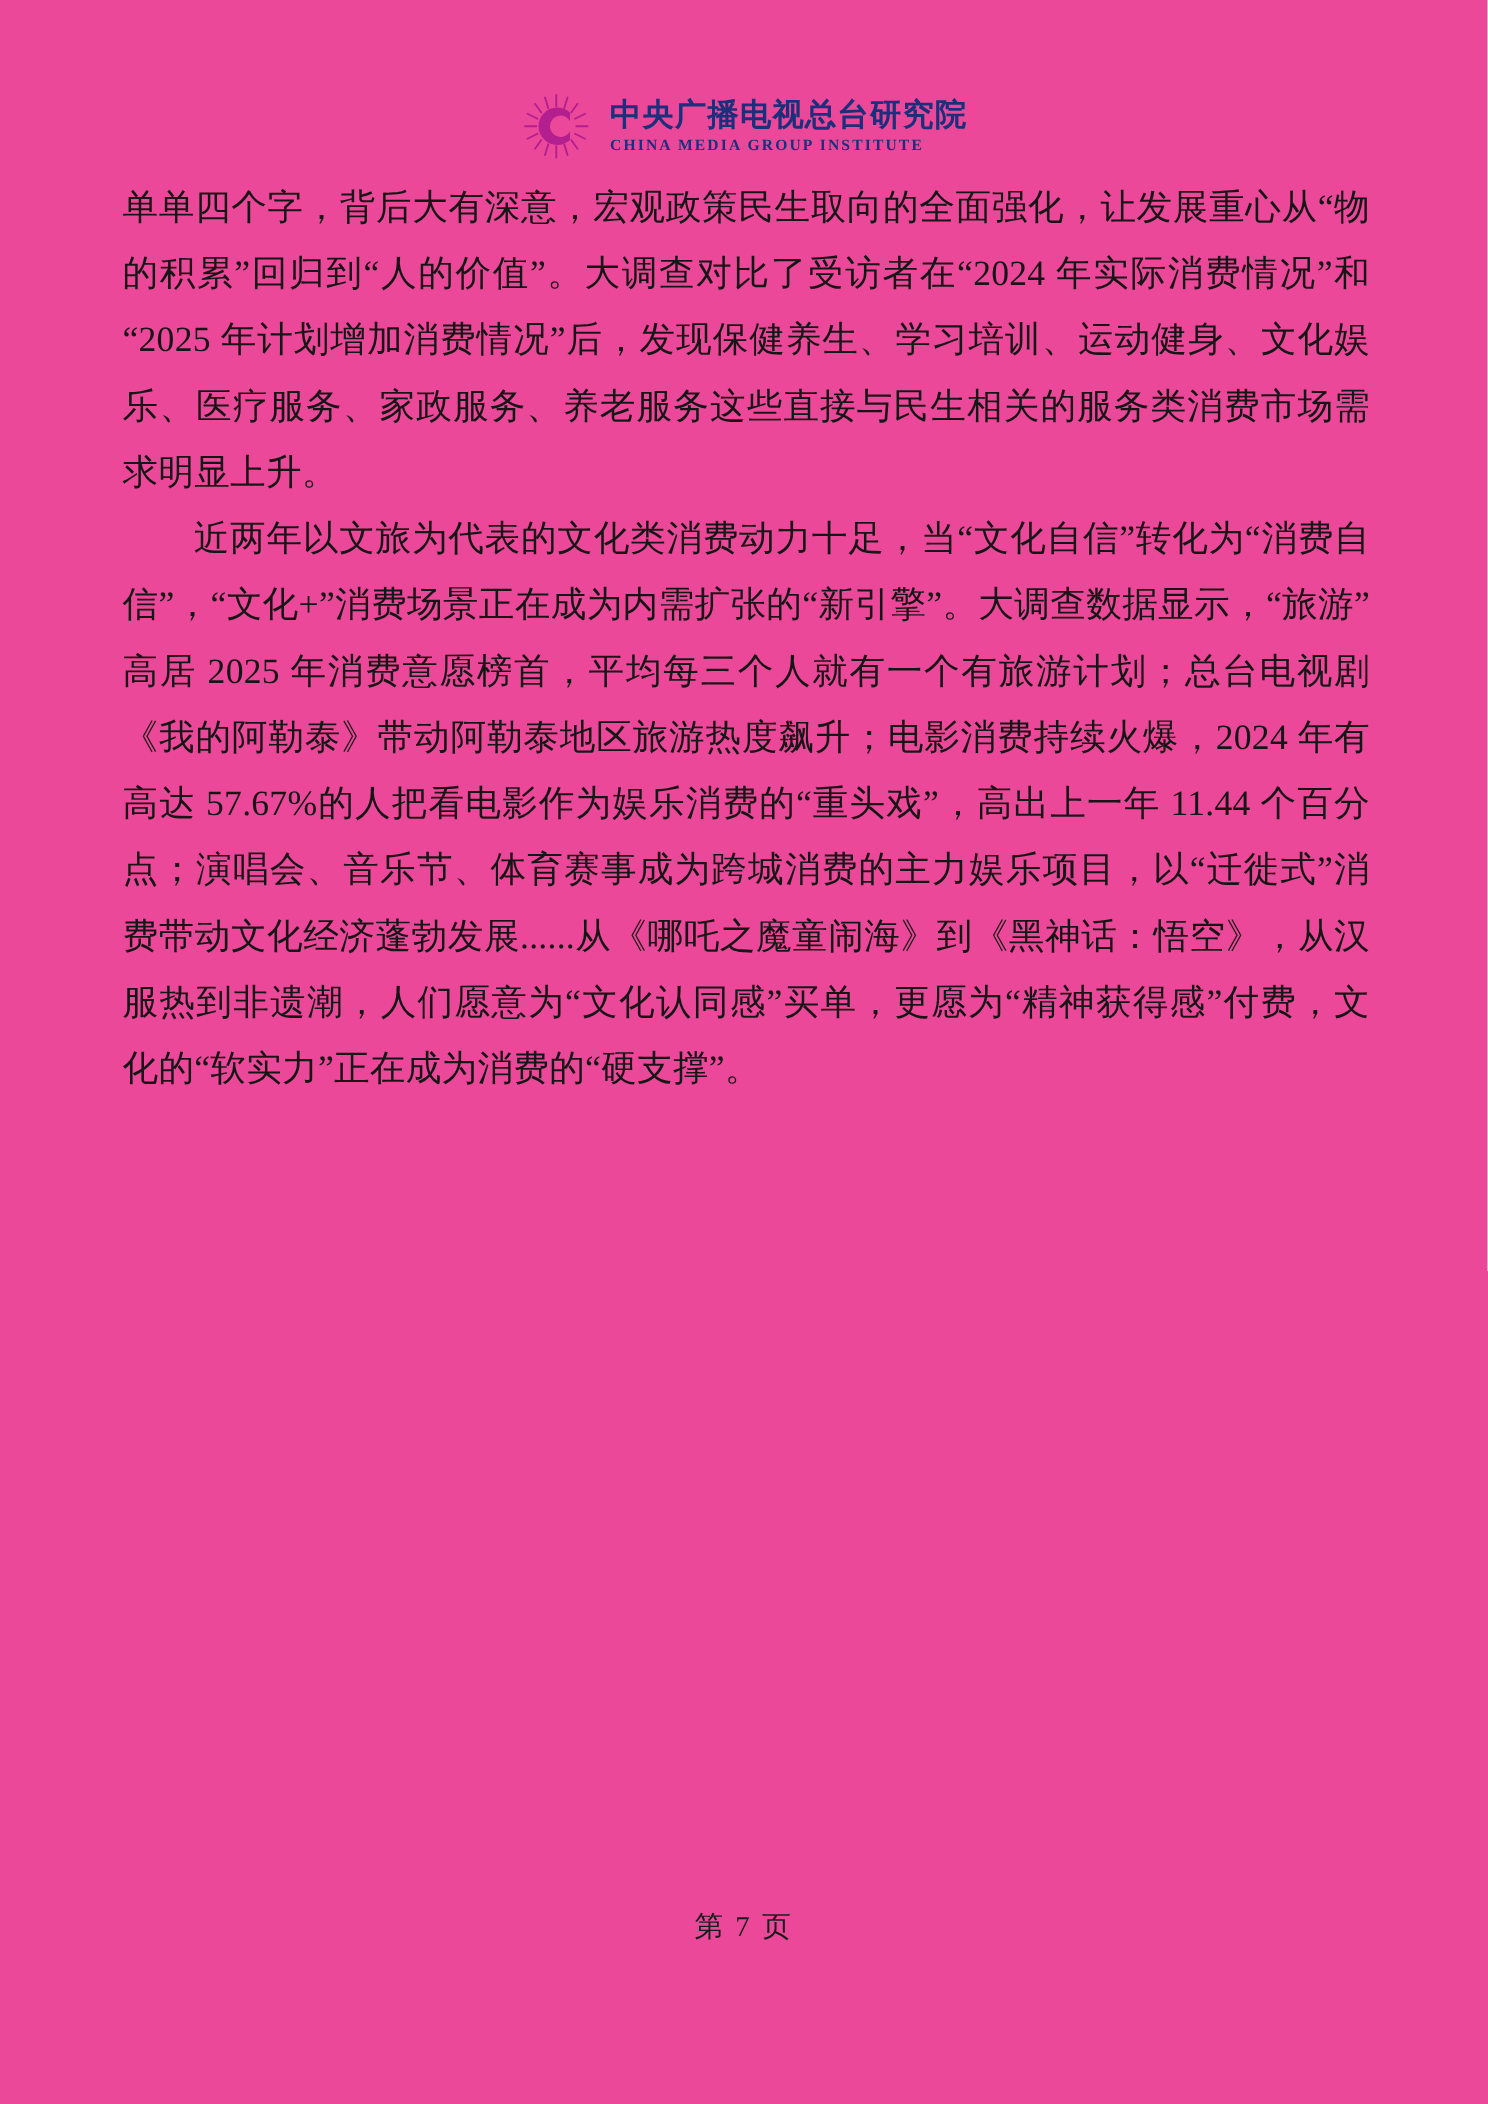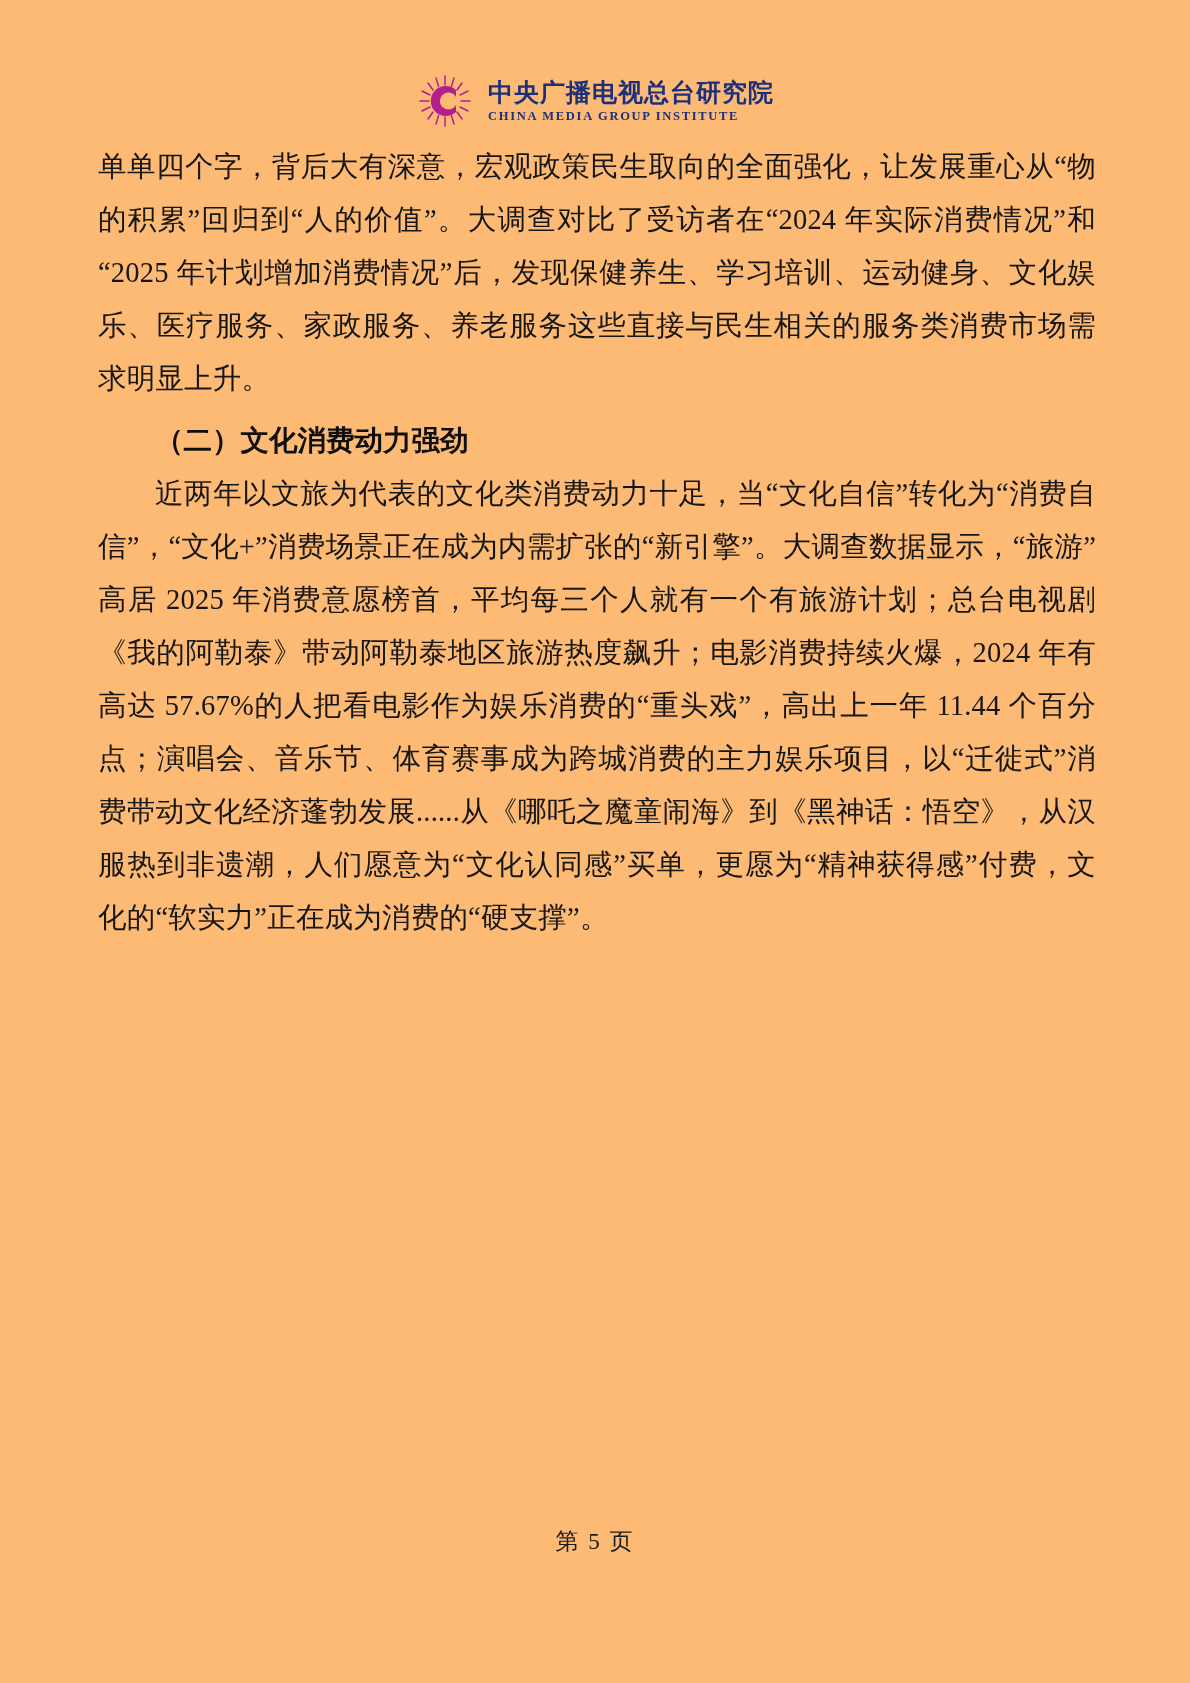--- a/index.html
+++ b/index.html
@@ -10,21 +10,21 @@
   body {
     width: 1190px;
     height: 1683px;
     position: relative;
     font-family: "Liberation Serif", "DejaVu Serif", serif;
     color: #1a1a1a;
   }
   .page {
     position: absolute;
     inset: 0;
-    background: #fdba74;
+    background: #ec4899;
   }
   
   .header {
     position: absolute;
     top: 72px;
     left: 0;
     width: 100%;
     display: flex;
     justify-content: center;
     align-items: center;
@@ -136,23 +136,22 @@
         <span class="logo-en">CHINA MEDIA GROUP INSTITUTE</span>
       </div>
     </div>
   </div>
 
   <div class="content">
 
     <p class="para">单单四个字，背后大有深意，宏观政策民生取向的全面强化，让发展重心从“物的积累”回归到“人的价值”。大调查对比了受访者在“2024 年实际消费情况”和“2025 年计划增加消费情况”后，发现保健养生、学习培训、运动健身、文化娱乐、医疗服务、家政服务、养老服务这些直接与民生相关的服务类消费市场需求明显上升。</p>
 
 
-    <h2 class="heading">（二）文化消费动力强劲</h2>
 
     <p class="para indent">近两年以文旅为代表的文化类消费动力十足，当“文化自信”转化为“消费自信”，“文化+”消费场景正在成为内需扩张的“新引擎”。大调查数据显示，“旅游”高居 2025 年消费意愿榜首，平均每三个人就有一个有旅游计划；总台电视剧《我的阿勒泰》带动阿勒泰地区旅游热度飙升；电影消费持续火爆，2024 年有高达 57.67%的人把看电影作为娱乐消费的“重头戏”，高出上一年 11.44 个百分点；演唱会、音乐节、体育赛事成为跨城消费的主力娱乐项目，以“迁徙式”消费带动文化经济蓬勃发展......从《哪吒之魔童闹海》到《黑神话：悟空》，从汉服热到非遗潮，人们愿意为“文化认同感”买单，更愿为“精神获得感”付费，文化的“软实力”正在成为消费的“硬支撑”。</p>
 
 
 
   </div>
 
-  <div class="footer">第 5 页</div>
+  <div class="footer">第 7 页</div>
 
 </div>
 
 </body></html>

